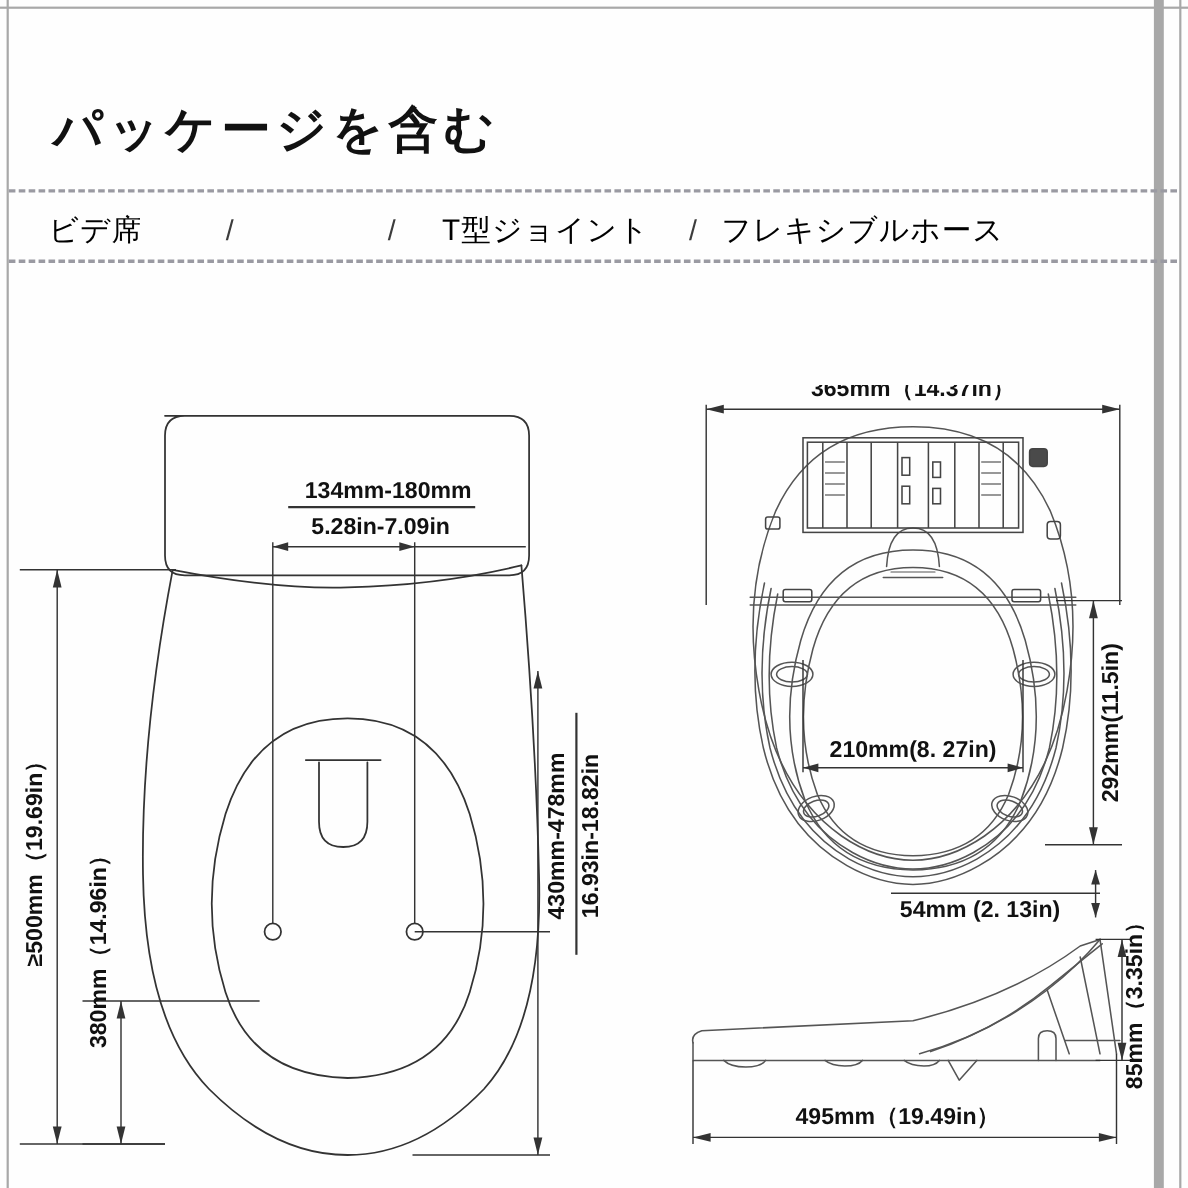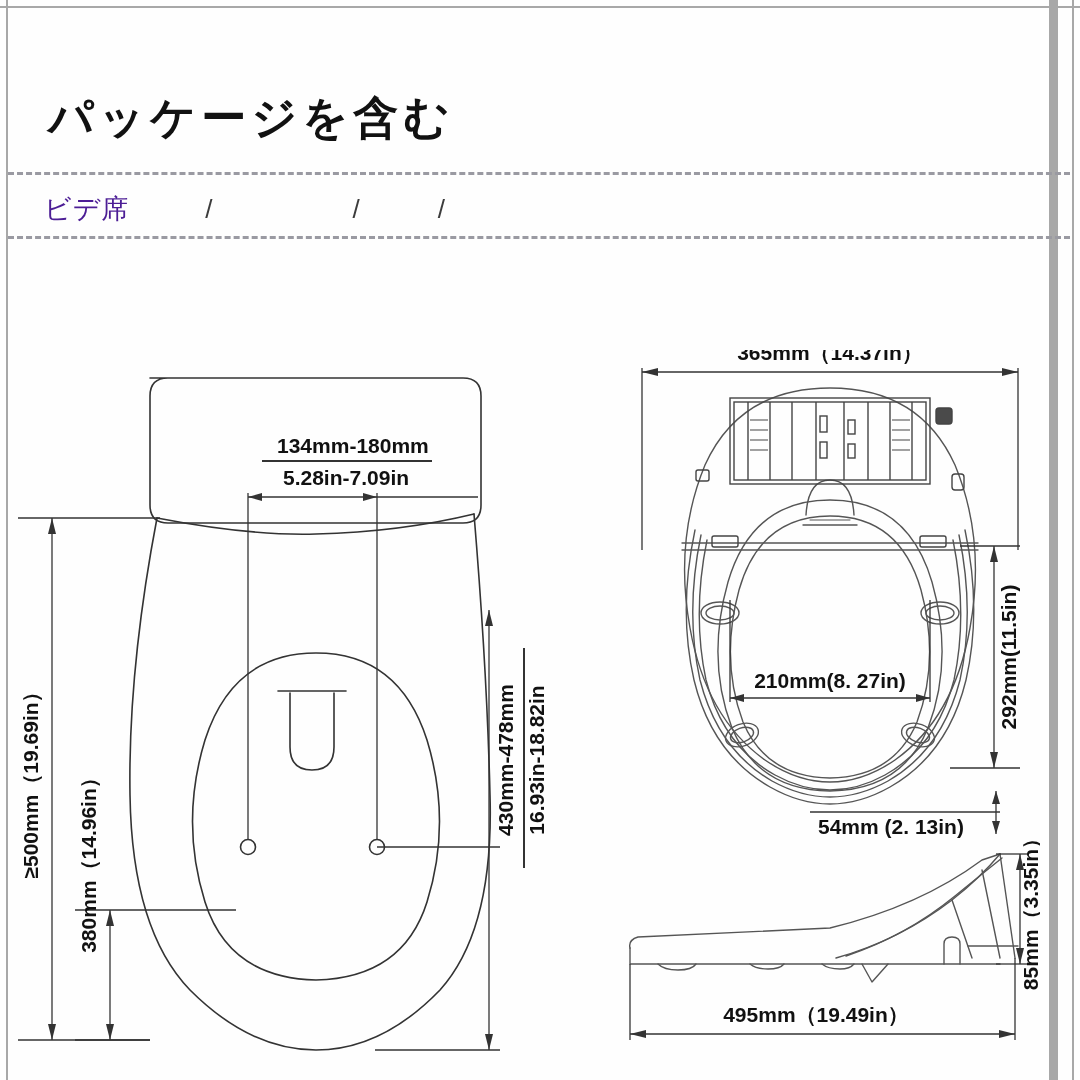--- a/index.html
+++ b/index.html
@@ -63,21 +63,21 @@
     top: 186px;
     width: 1010px;
     height: 46px;
     display: flex;
     align-items: center;
     white-space: nowrap;
   }
   .item-label {
     font-size: 27px;
     font-weight: 400;
-    color: #4c1d95;
+    color: #000000;
     letter-spacing: 1px;
     text-align: right;
   }
   .item-sep {
     font-size: 26px;
     color: #3c3c3c;
     font-weight: 300;
   }
   .sp-a { width: 76px; }
   .sp-b { width: 72px; }
@@ -120,23 +120,25 @@
     <div class="dash-line dash-top"></div>
 
     <div class="items-row">
       <span class="item-label">ビデ席</span>
       <span class="sp-a"></span>
       <span class="item-sep">/</span>
       <span class="sp-b"></span>
       <span class="sp-c"></span>
       <span class="item-sep">/</span>
       <span class="sp-d"></span>
+      <span class="item-label">T型ジョイント</span>
       <span class="sp-e"></span>
       <span class="item-sep">/</span>
       <span class="sp-f"></span>
+      <span class="item-label">フレキシブルホース</span>
     </div>
 
     <div class="dash-line dash-bottom"></div>
   </div>
 
   <div class="drawings">
 
     <svg class="dwg" width="560" height="830" viewBox="0 0 560 830" style="position:absolute; left:0; top:0;">
       <g fill="none" stroke="#333333" stroke-width="1.6" stroke-linejoin="round" stroke-linecap="round">
 

